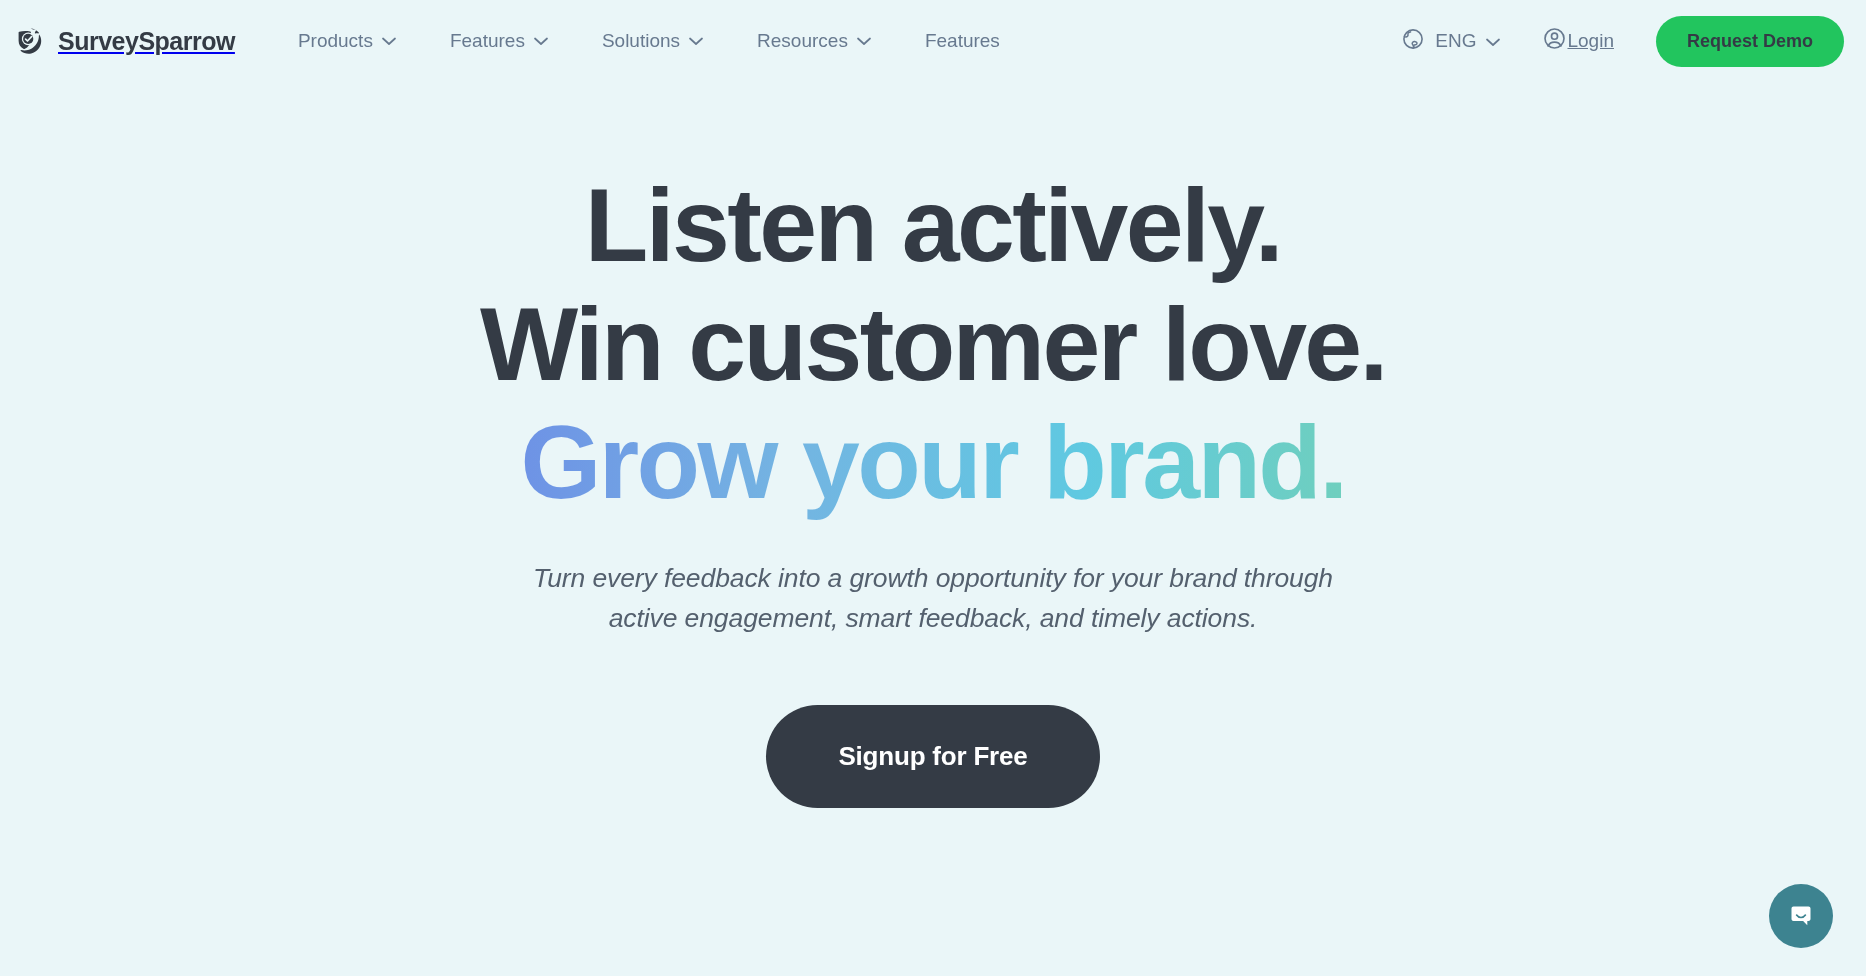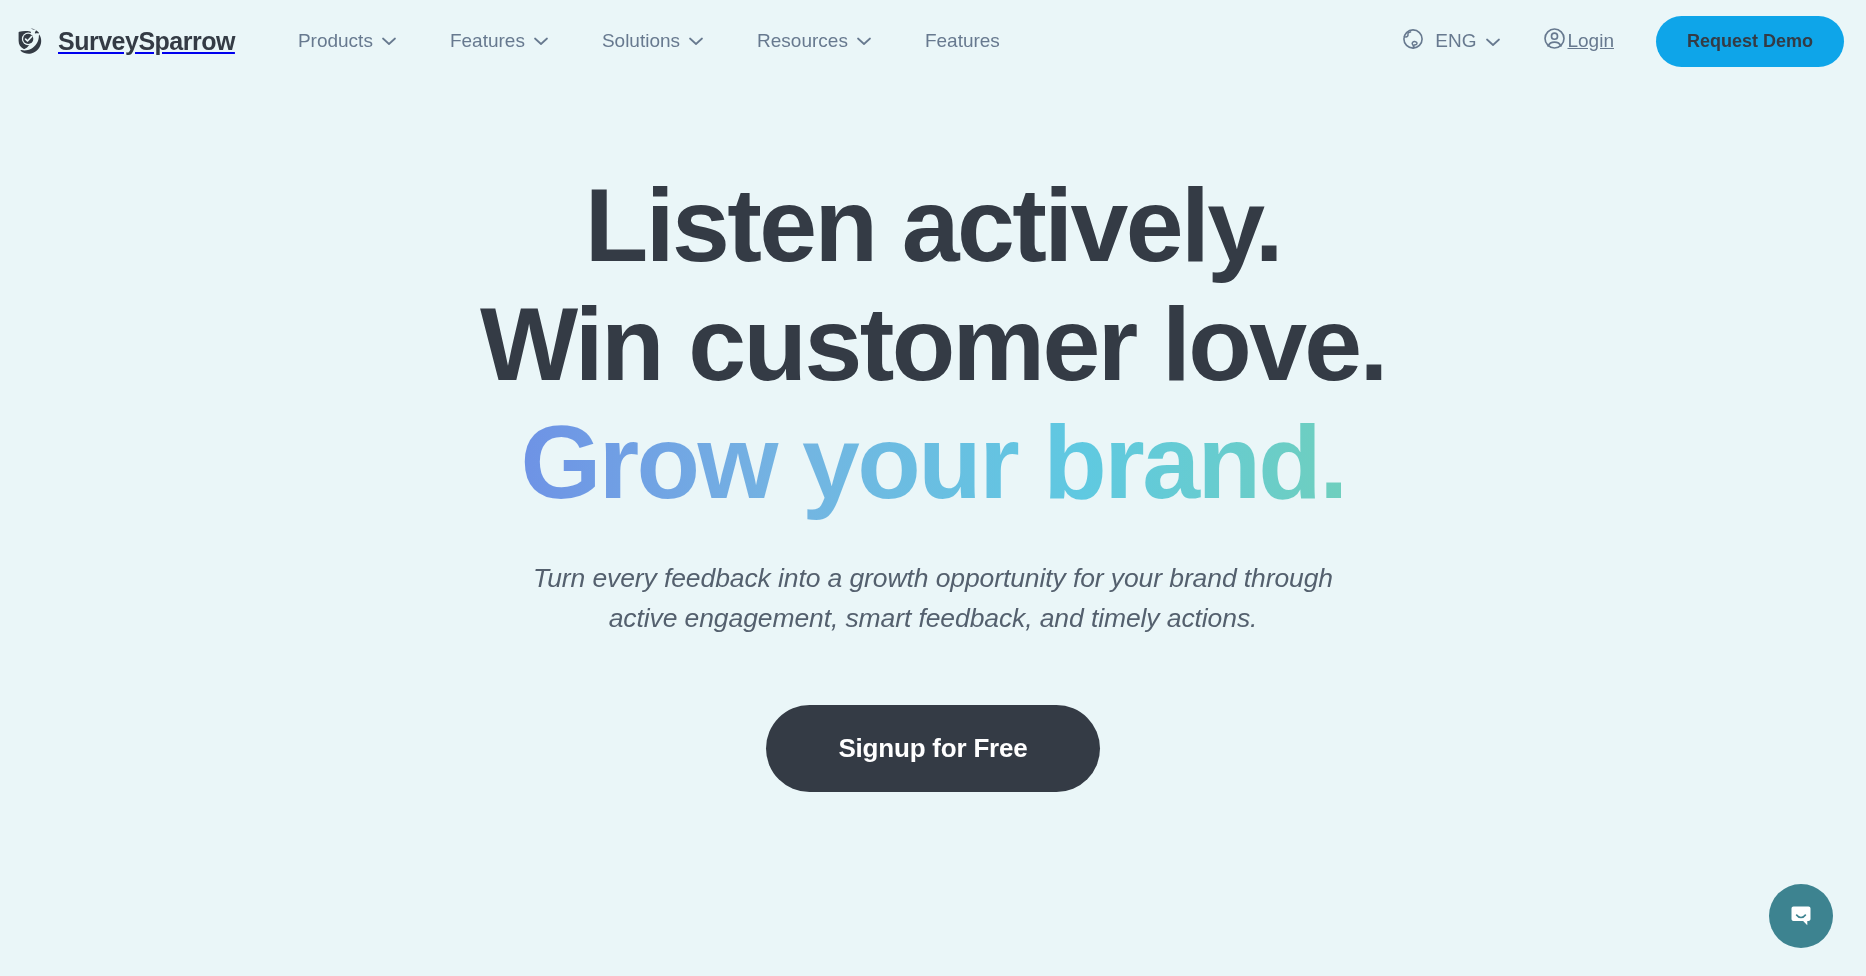--- a/index.html
+++ b/index.html
@@ -80,21 +80,21 @@
     align-items: center;
     padding: 8px 14px;
     margin-left: 18px;
     font-size: 19px;
     color: #67798f;
     cursor: pointer;
     white-space: nowrap;
   }
   .demo-btn {
     margin-left: 28px;
-    background: #0ea5e9;
+    background: #22c55e;
     color: #343b45;
     border: none;
     border-radius: 999px;
     font-family: inherit;
     font-size: 18px;
     font-weight: 700;
     padding: 15px 31px;
     cursor: pointer;
     white-space: nowrap;
   }
@@ -138,21 +138,21 @@
 
   .cta-wrap { margin-top: 66px; }
   .cta-btn {
     background: #343b45;
     color: #ffffff;
     border: none;
     border-radius: 999px;
     font-family: inherit;
     font-size: 26px;
     font-weight: 700;
-    padding: 28px 72px;
+    padding: 36px 72px;
     cursor: pointer;
     letter-spacing: -0.2px;
   }
 
   
   .chat-launcher {
     position: absolute;
     right: 33px;
     bottom: 28px;
     width: 64px;

